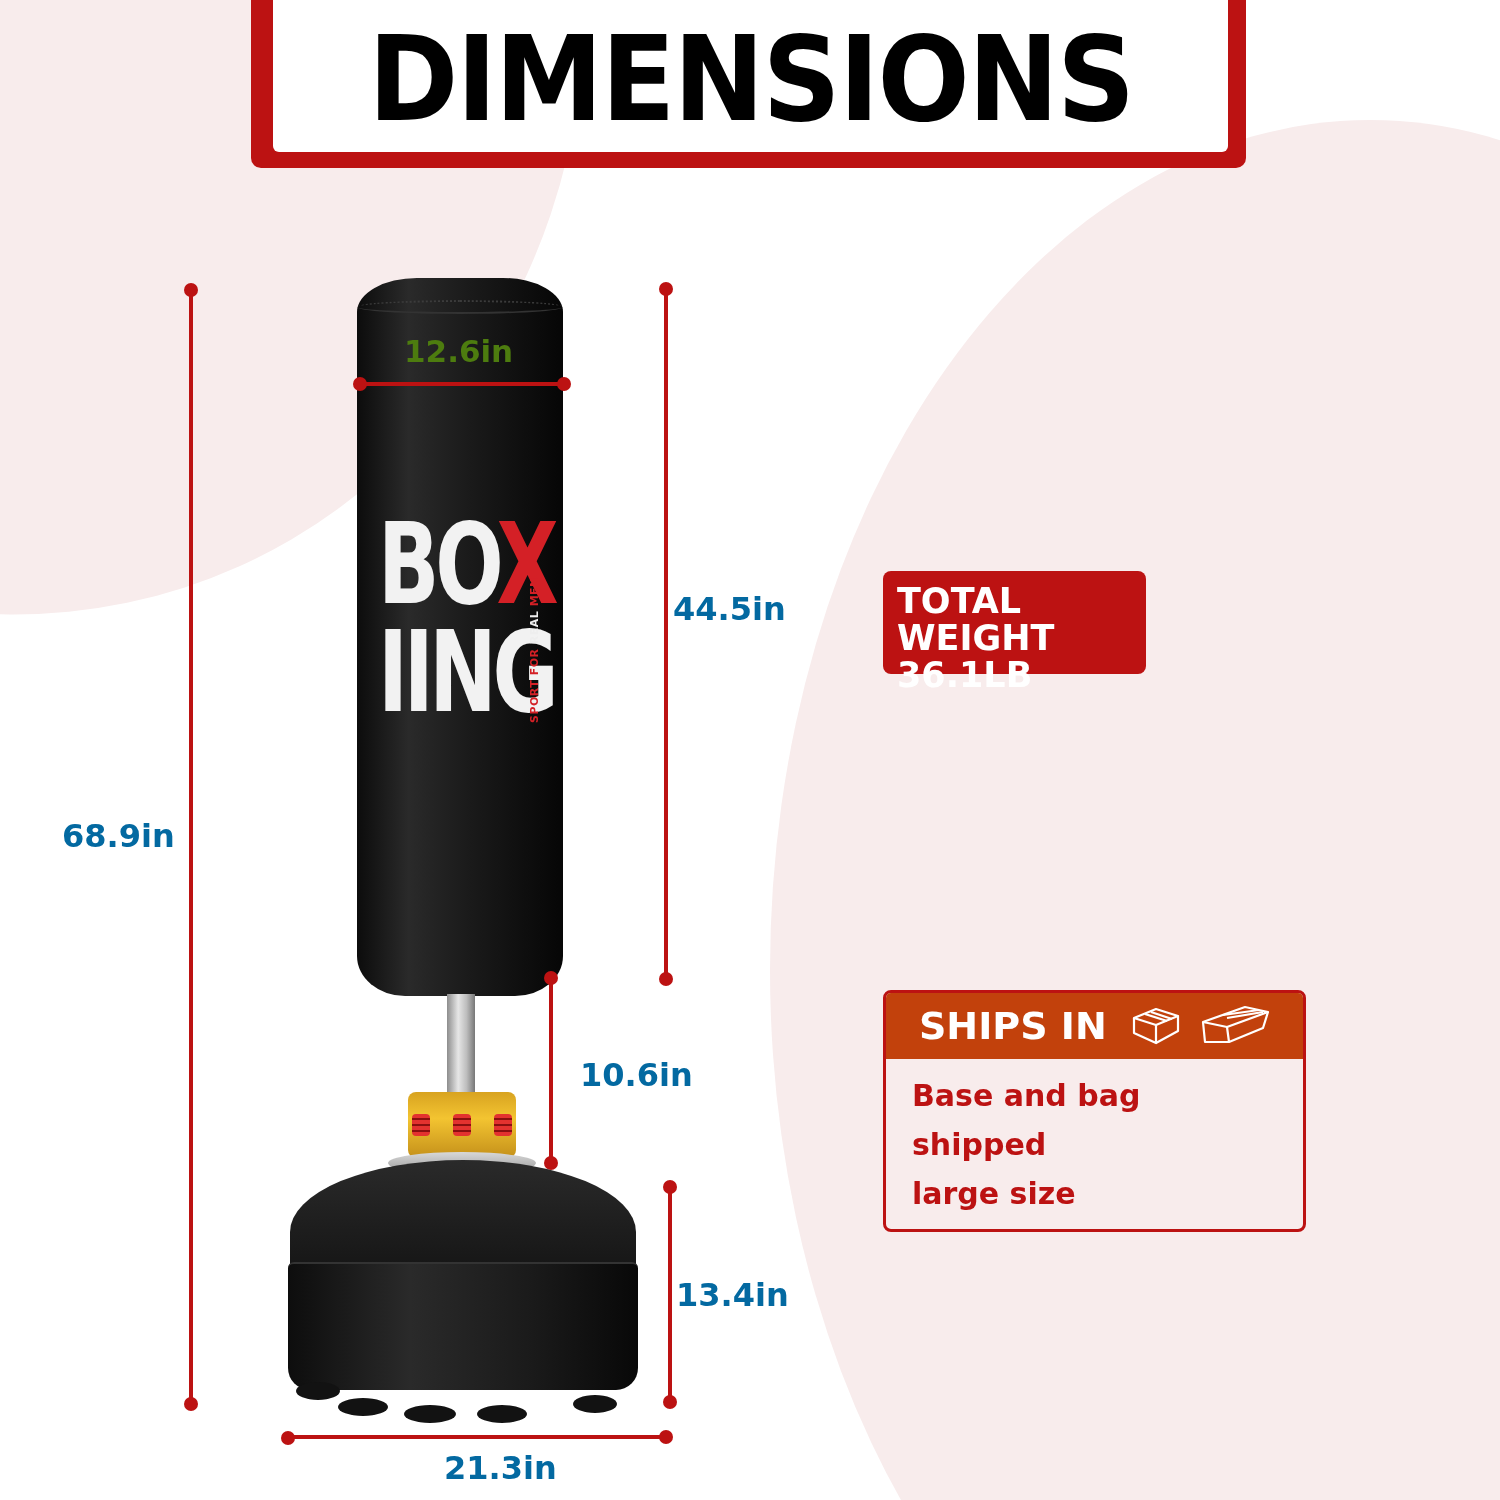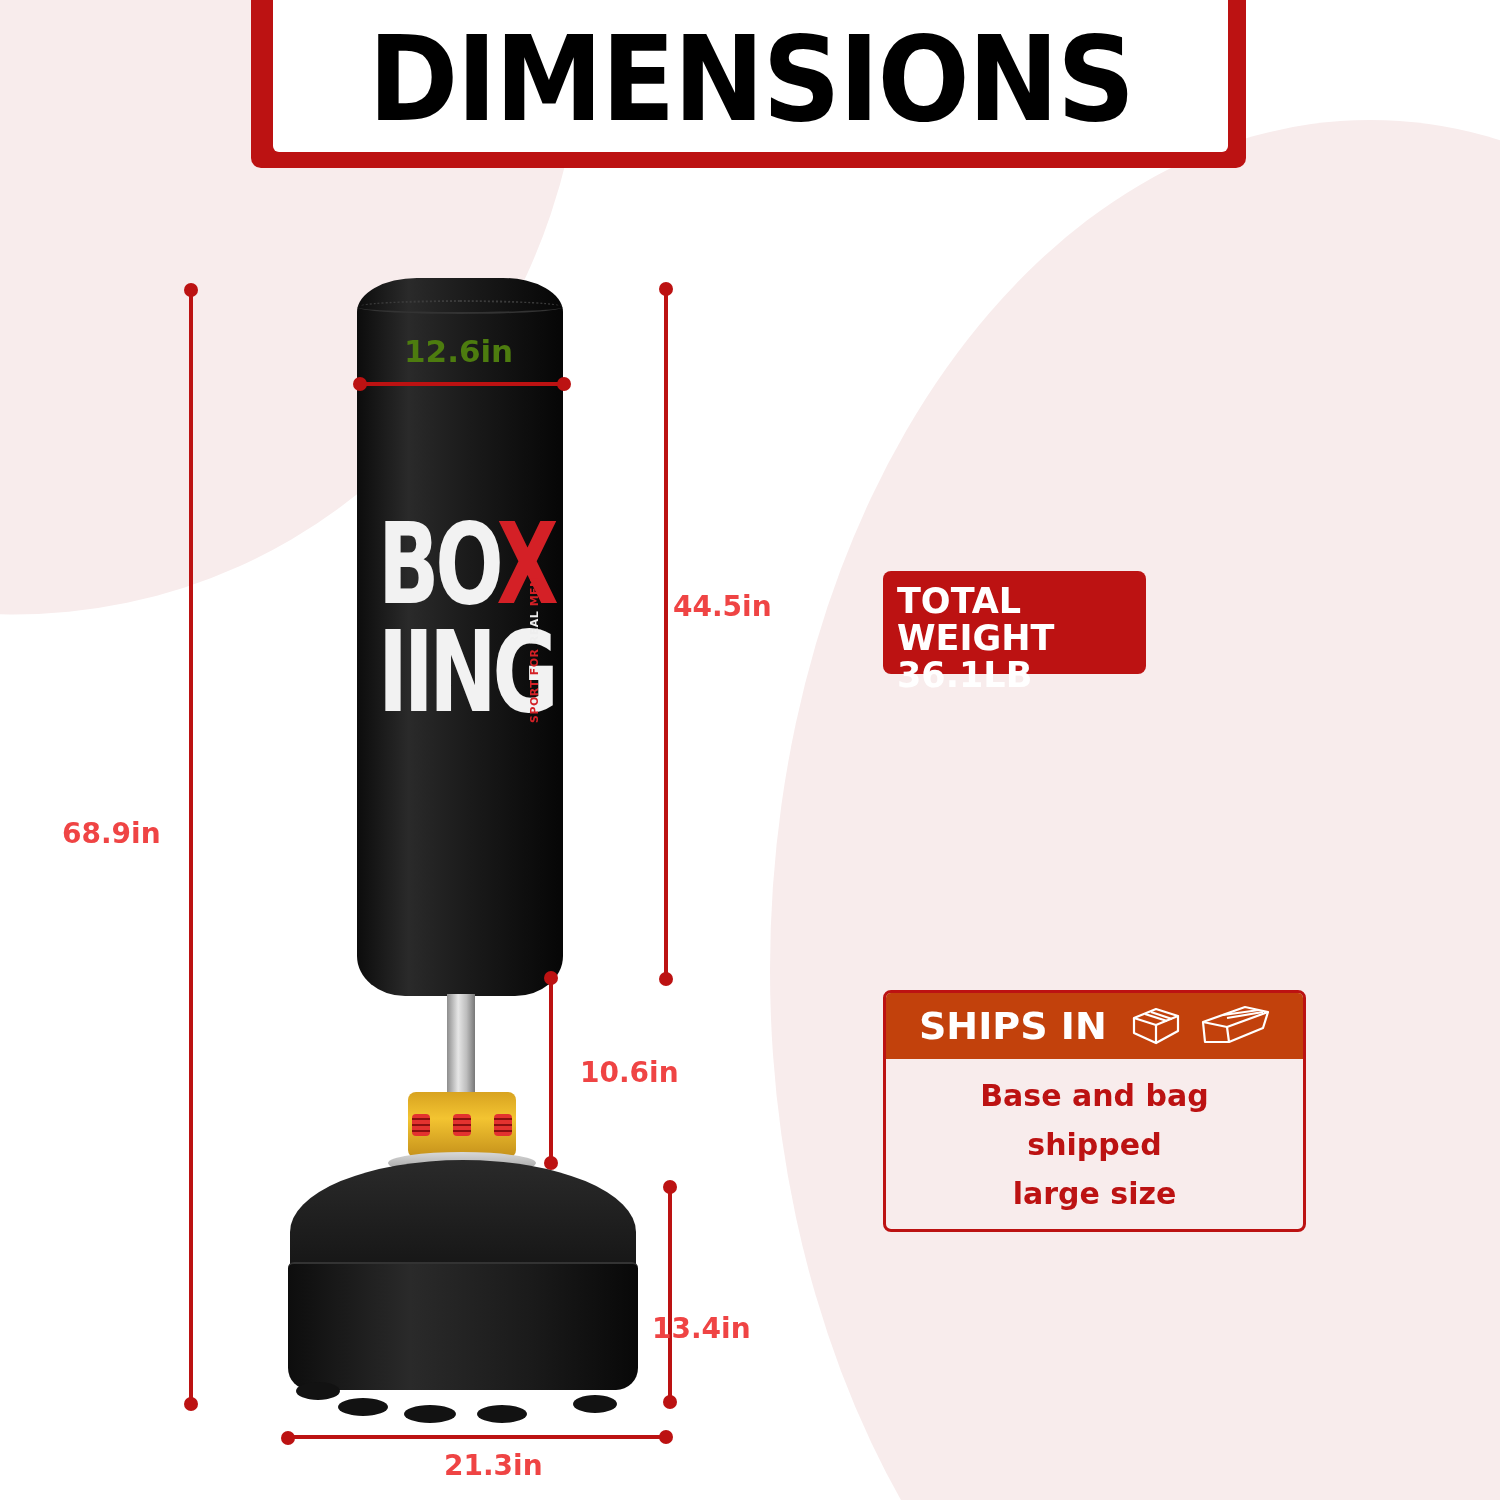--- a/index.html
+++ b/index.html
@@ -30,21 +30,21 @@
     transform: scaleX(0.92);
   }
 
   
   .vline { position: absolute; width: 4px; background: #bc1212; }
   .hline { position: absolute; height: 4px; background: #bc1212; }
   .dot { position: absolute; width: 14px; height: 14px; border-radius: 50%; background: #bc1212; }
 
   .dim-label {
     position: absolute; font-family: "DejaVu Sans", sans-serif; font-weight: bold;
-    font-size: 28px; color: #ef4444;
+    font-size: 32px; color: #0369a1;
   }
   .dim-label.white { color: #4d7c0f; }
 
   
   .bag {
     position: absolute; left: 357px; top: 278px; width: 206px; height: 718px;
     background: linear-gradient(90deg, #0c0c0c 0%, #2a2a2a 25%, #1a1a1a 55%, #060606 100%);
     border-radius: 60px 60px 48px 48px / 34px 34px 40px 40px;
   }
   .bag-seam {
@@ -119,21 +119,21 @@
     height: 66px; background: #c2410c; display: flex; align-items: center; padding-left: 33px;
   }
   .ships-title {
     color: #fff; font-family: "DejaVu Sans", sans-serif; font-weight: bold; font-size: 38px;
     margin-right: 24px;
   }
   .ships-body {
     padding: 12px 26px; color: #bc1212; font-family: "DejaVu Sans", sans-serif;
     font-weight: bold; font-size: 30px; line-height: 49px;
   }
-  .ships-body span { display: block; text-align: center; }
+  .ships-body span { display: block; }
   .box-icon { display: inline-block; margin-right: 18px; }
 </style>
 </head>
 <body>
 
 <div class="bg-blob-left"></div>
 <div class="bg-blob-right"></div>
 
 <div class="title-frame"></div>
 <div class="title-inner">
@@ -186,21 +186,21 @@
 <div class="base-body"></div>
 <div class="suction" style="left:296px; top:1382px; width:44px;"></div>
 <div class="suction" style="left:338px; top:1398px; width:50px;"></div>
 <div class="suction" style="left:404px; top:1405px; width:52px;"></div>
 <div class="suction" style="left:477px; top:1405px; width:50px;"></div>
 <div class="suction" style="left:573px; top:1395px; width:44px;"></div>
 
 <div class="dot" style="left:663px; top:1180px;"></div>
 <div class="vline" style="left:668px; top:1187px; height:214px;"></div>
 <div class="dot" style="left:663px; top:1395px;"></div>
-<div class="dim-label" style="left:652px; top:1276px;margin-top:36px;">13.4in</div>
+<div class="dim-label" style="left:676px; top:1276px;">13.4in</div>
 
 <div class="dot" style="left:281px; top:1431px;"></div>
 <div class="hline" style="left:288px; top:1435px; width:378px;"></div>
 <div class="dot" style="left:659px; top:1430px;"></div>
 <div class="dim-label" style="left:444px; top:1449px;">21.3in</div>
 
 <div class="weight-box">
   <span>TOTAL WEIGHT</span>
   <span>36.1LB</span>
 </div>

